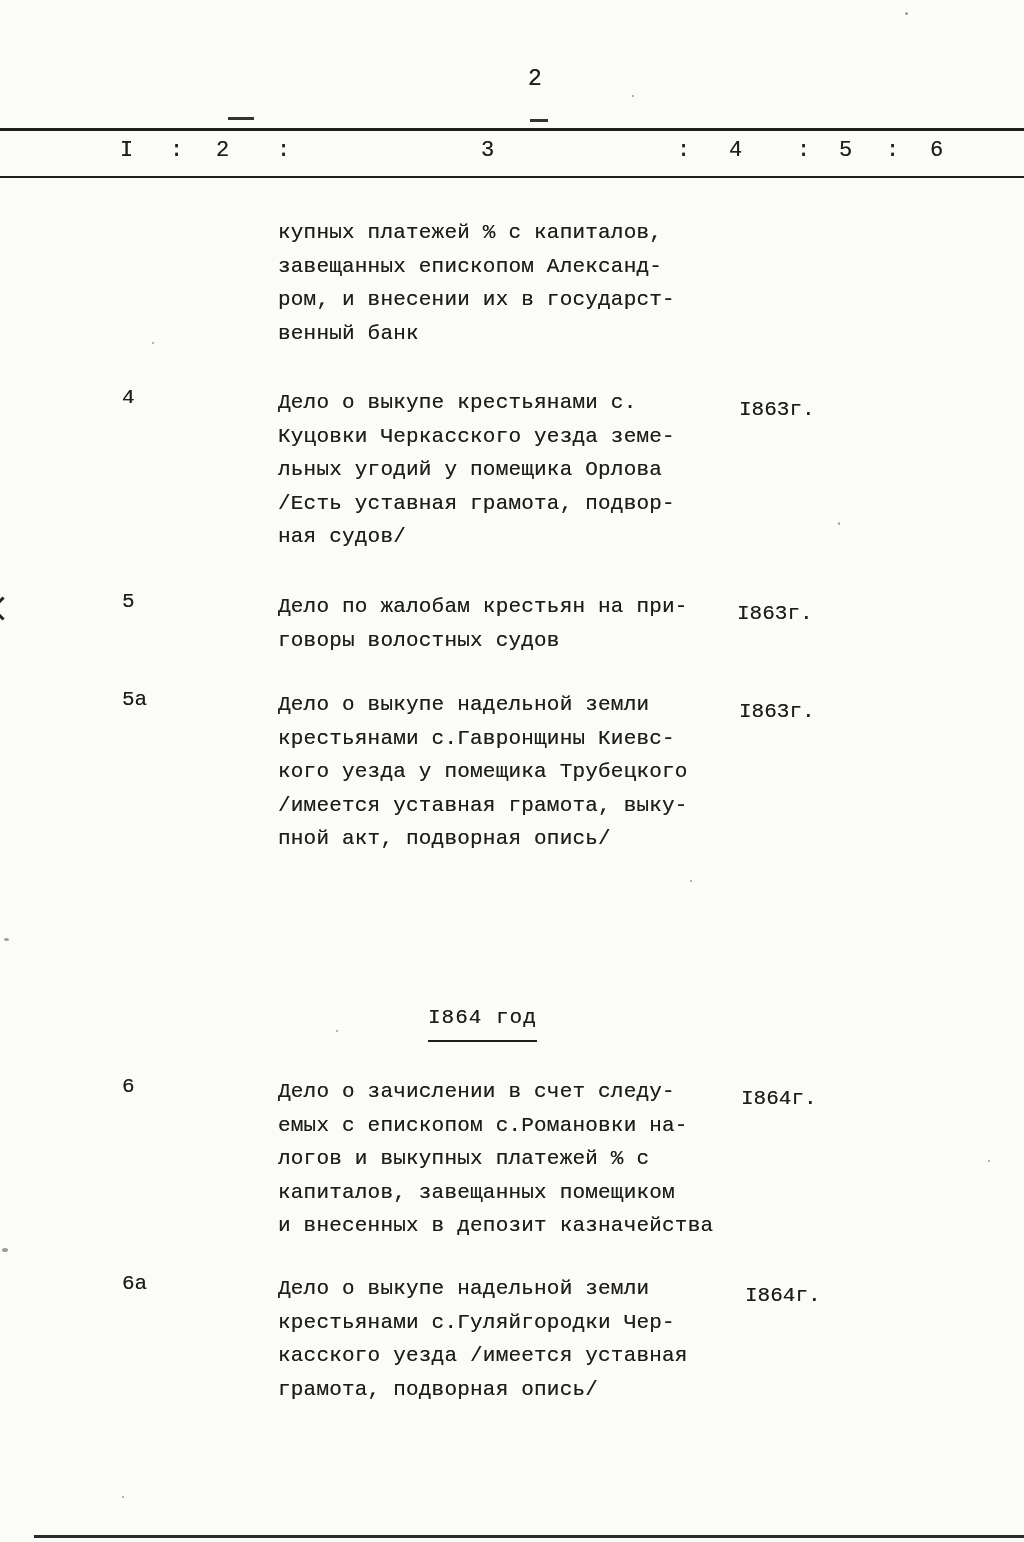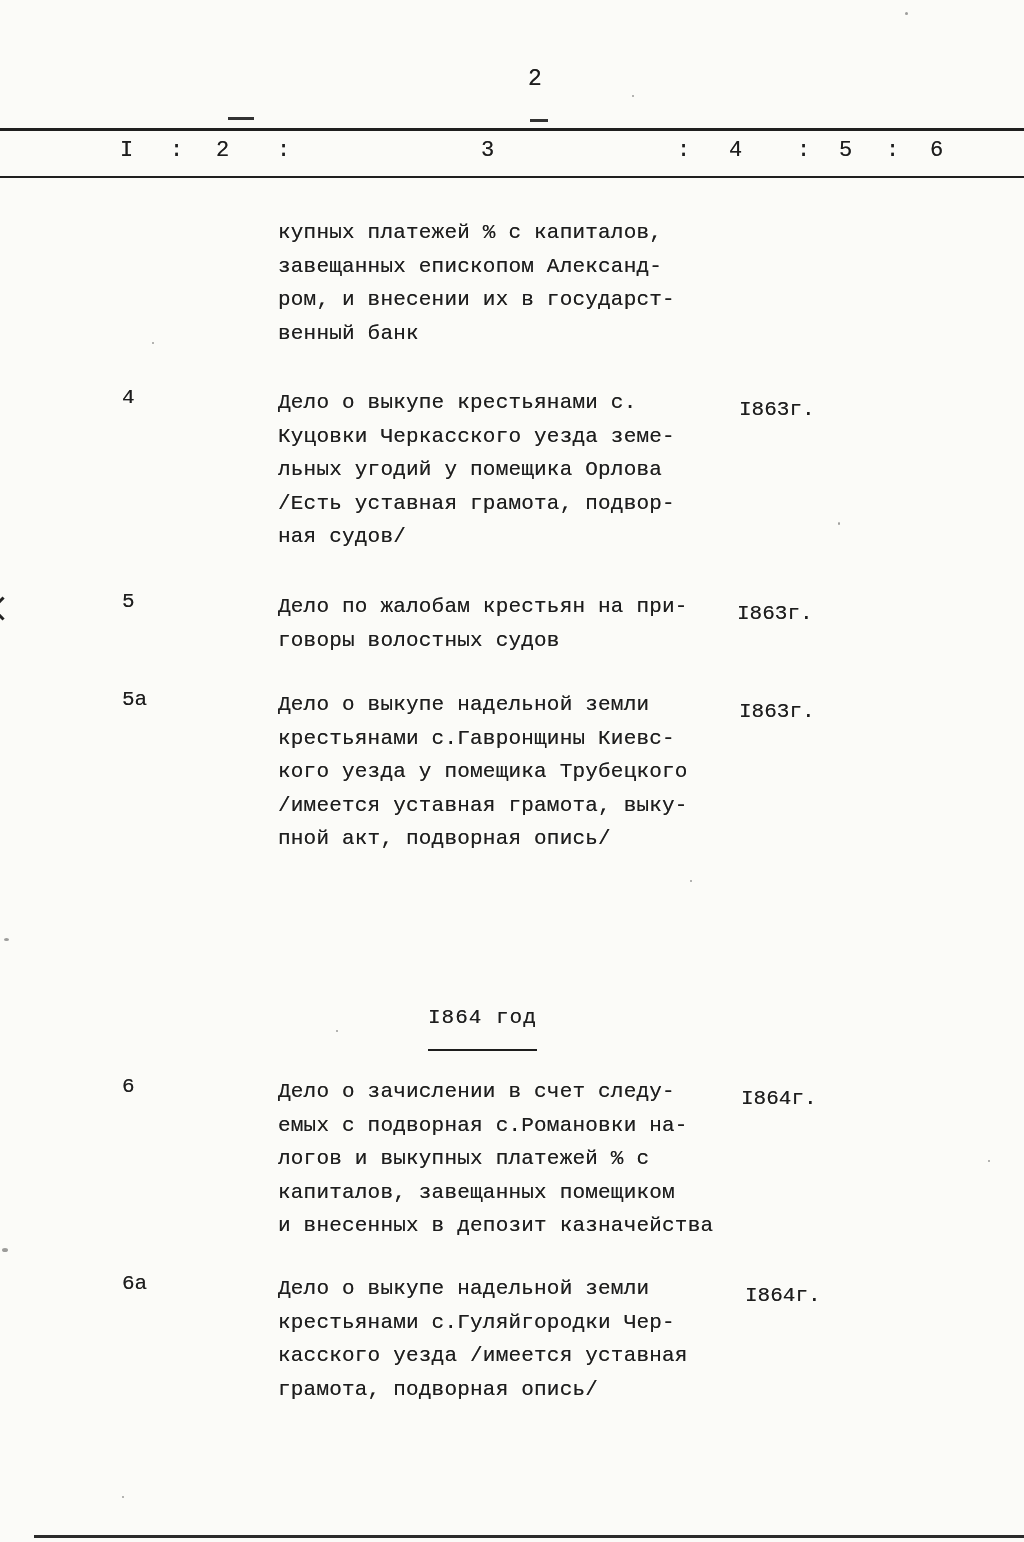--- a/index.html
+++ b/index.html
@@ -67,21 +67,21 @@
     top: 12px;
     font-size: 21px;
     margin-left: 25px;
   }
   .section-heading {
     position: absolute;
     top: 1006px;
     left: 428px;
     font-size: 21px;
     letter-spacing: 1px;
-    padding-bottom: 20px;
+    padding-bottom: 11px;
     border-bottom: 2px solid #1d1d1d;
   }
   .artifact {
     position: absolute;
     background: #333;
   }
   .speck {
     position: absolute;
     background: rgba(40,40,40,0.45);
     border-radius: 50%;
@@ -165,21 +165,21 @@
 /имеется уставная грамота, выку-
 пной акт, подворная опись/</div>
     <div class="entry-date tw">I863г.</div>
   </div>
 
   <div class="section-heading tw">I864 год</div>
 
   <div class="entry" style="top:1075px">
     <div class="entry-number tw">6</div>
     <div class="entry-text tw">Дело о зачислении в счет следу-
-емых с подворная с.Романовки на-
+емых с епископом с.Романовки на-
 логов и выкупных платежей % с
 капиталов, завещанных помещиком
 и внесенных в депозит казначейства</div>
     <div class="entry-date tw" style="left:716px">I864г.</div>
   </div>
 
   <div class="entry" style="top:1272px">
     <div class="entry-number tw">6а</div>
     <div class="entry-text tw">Дело о выкупе надельной земли
 крестьянами с.Гуляйгородки Чер-

